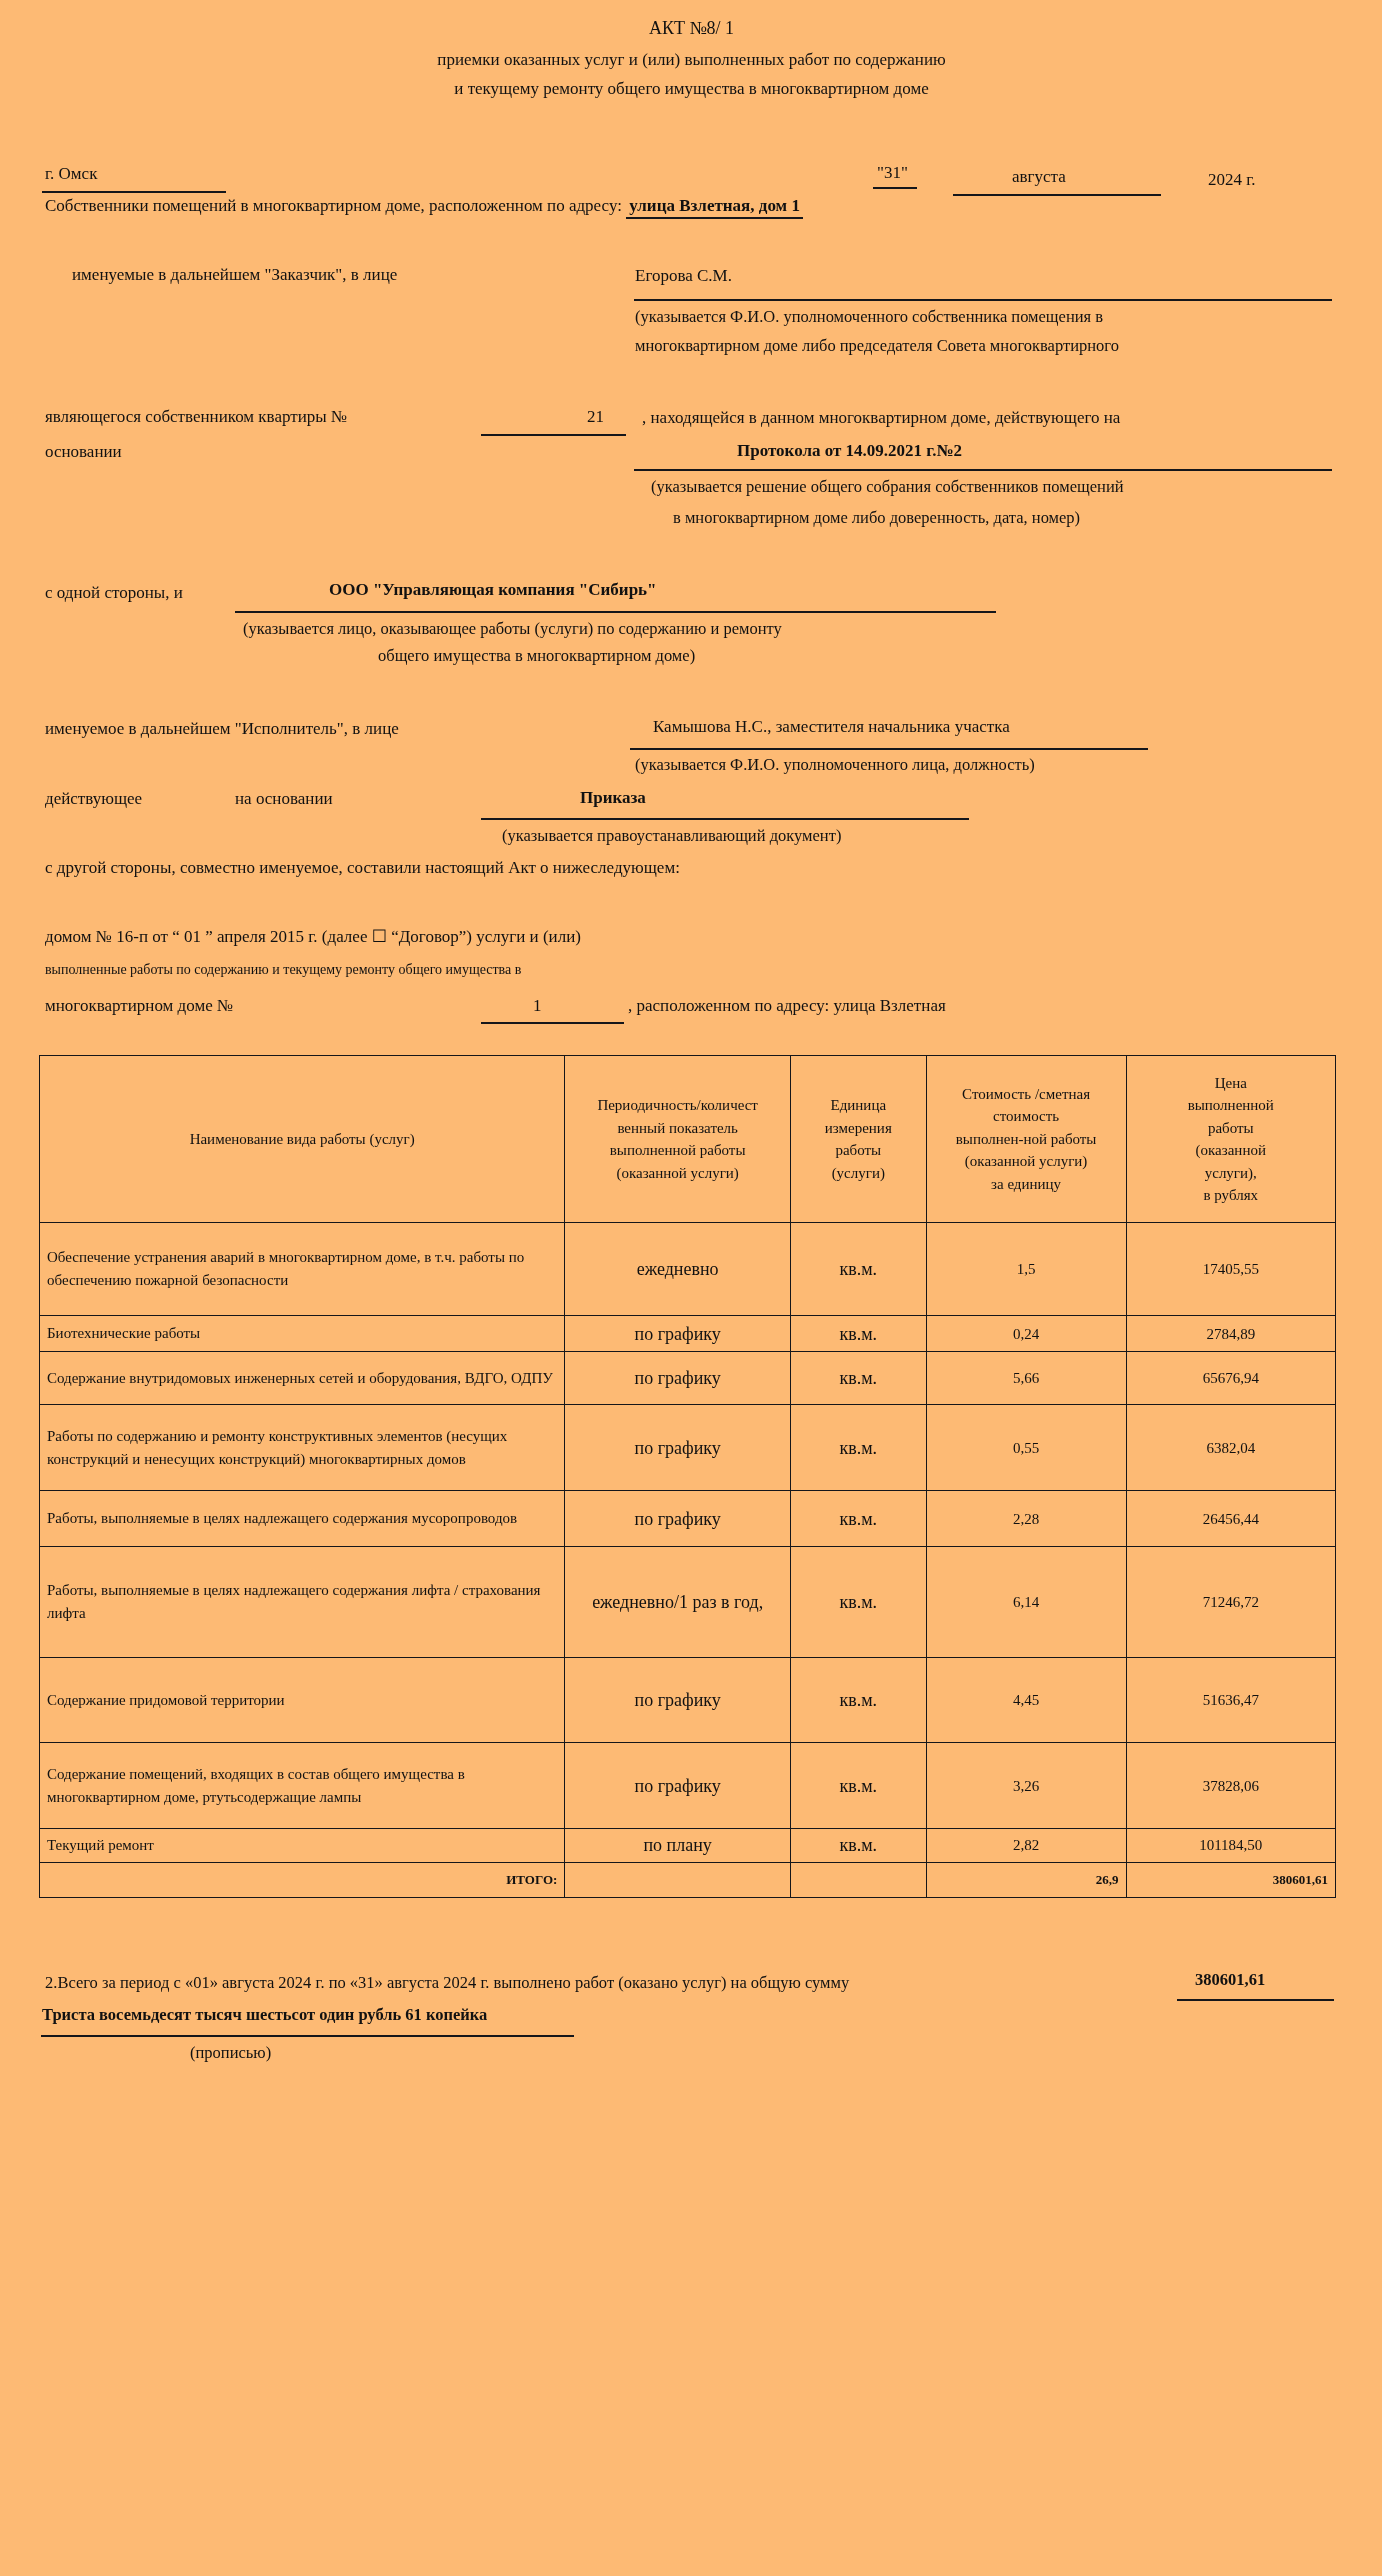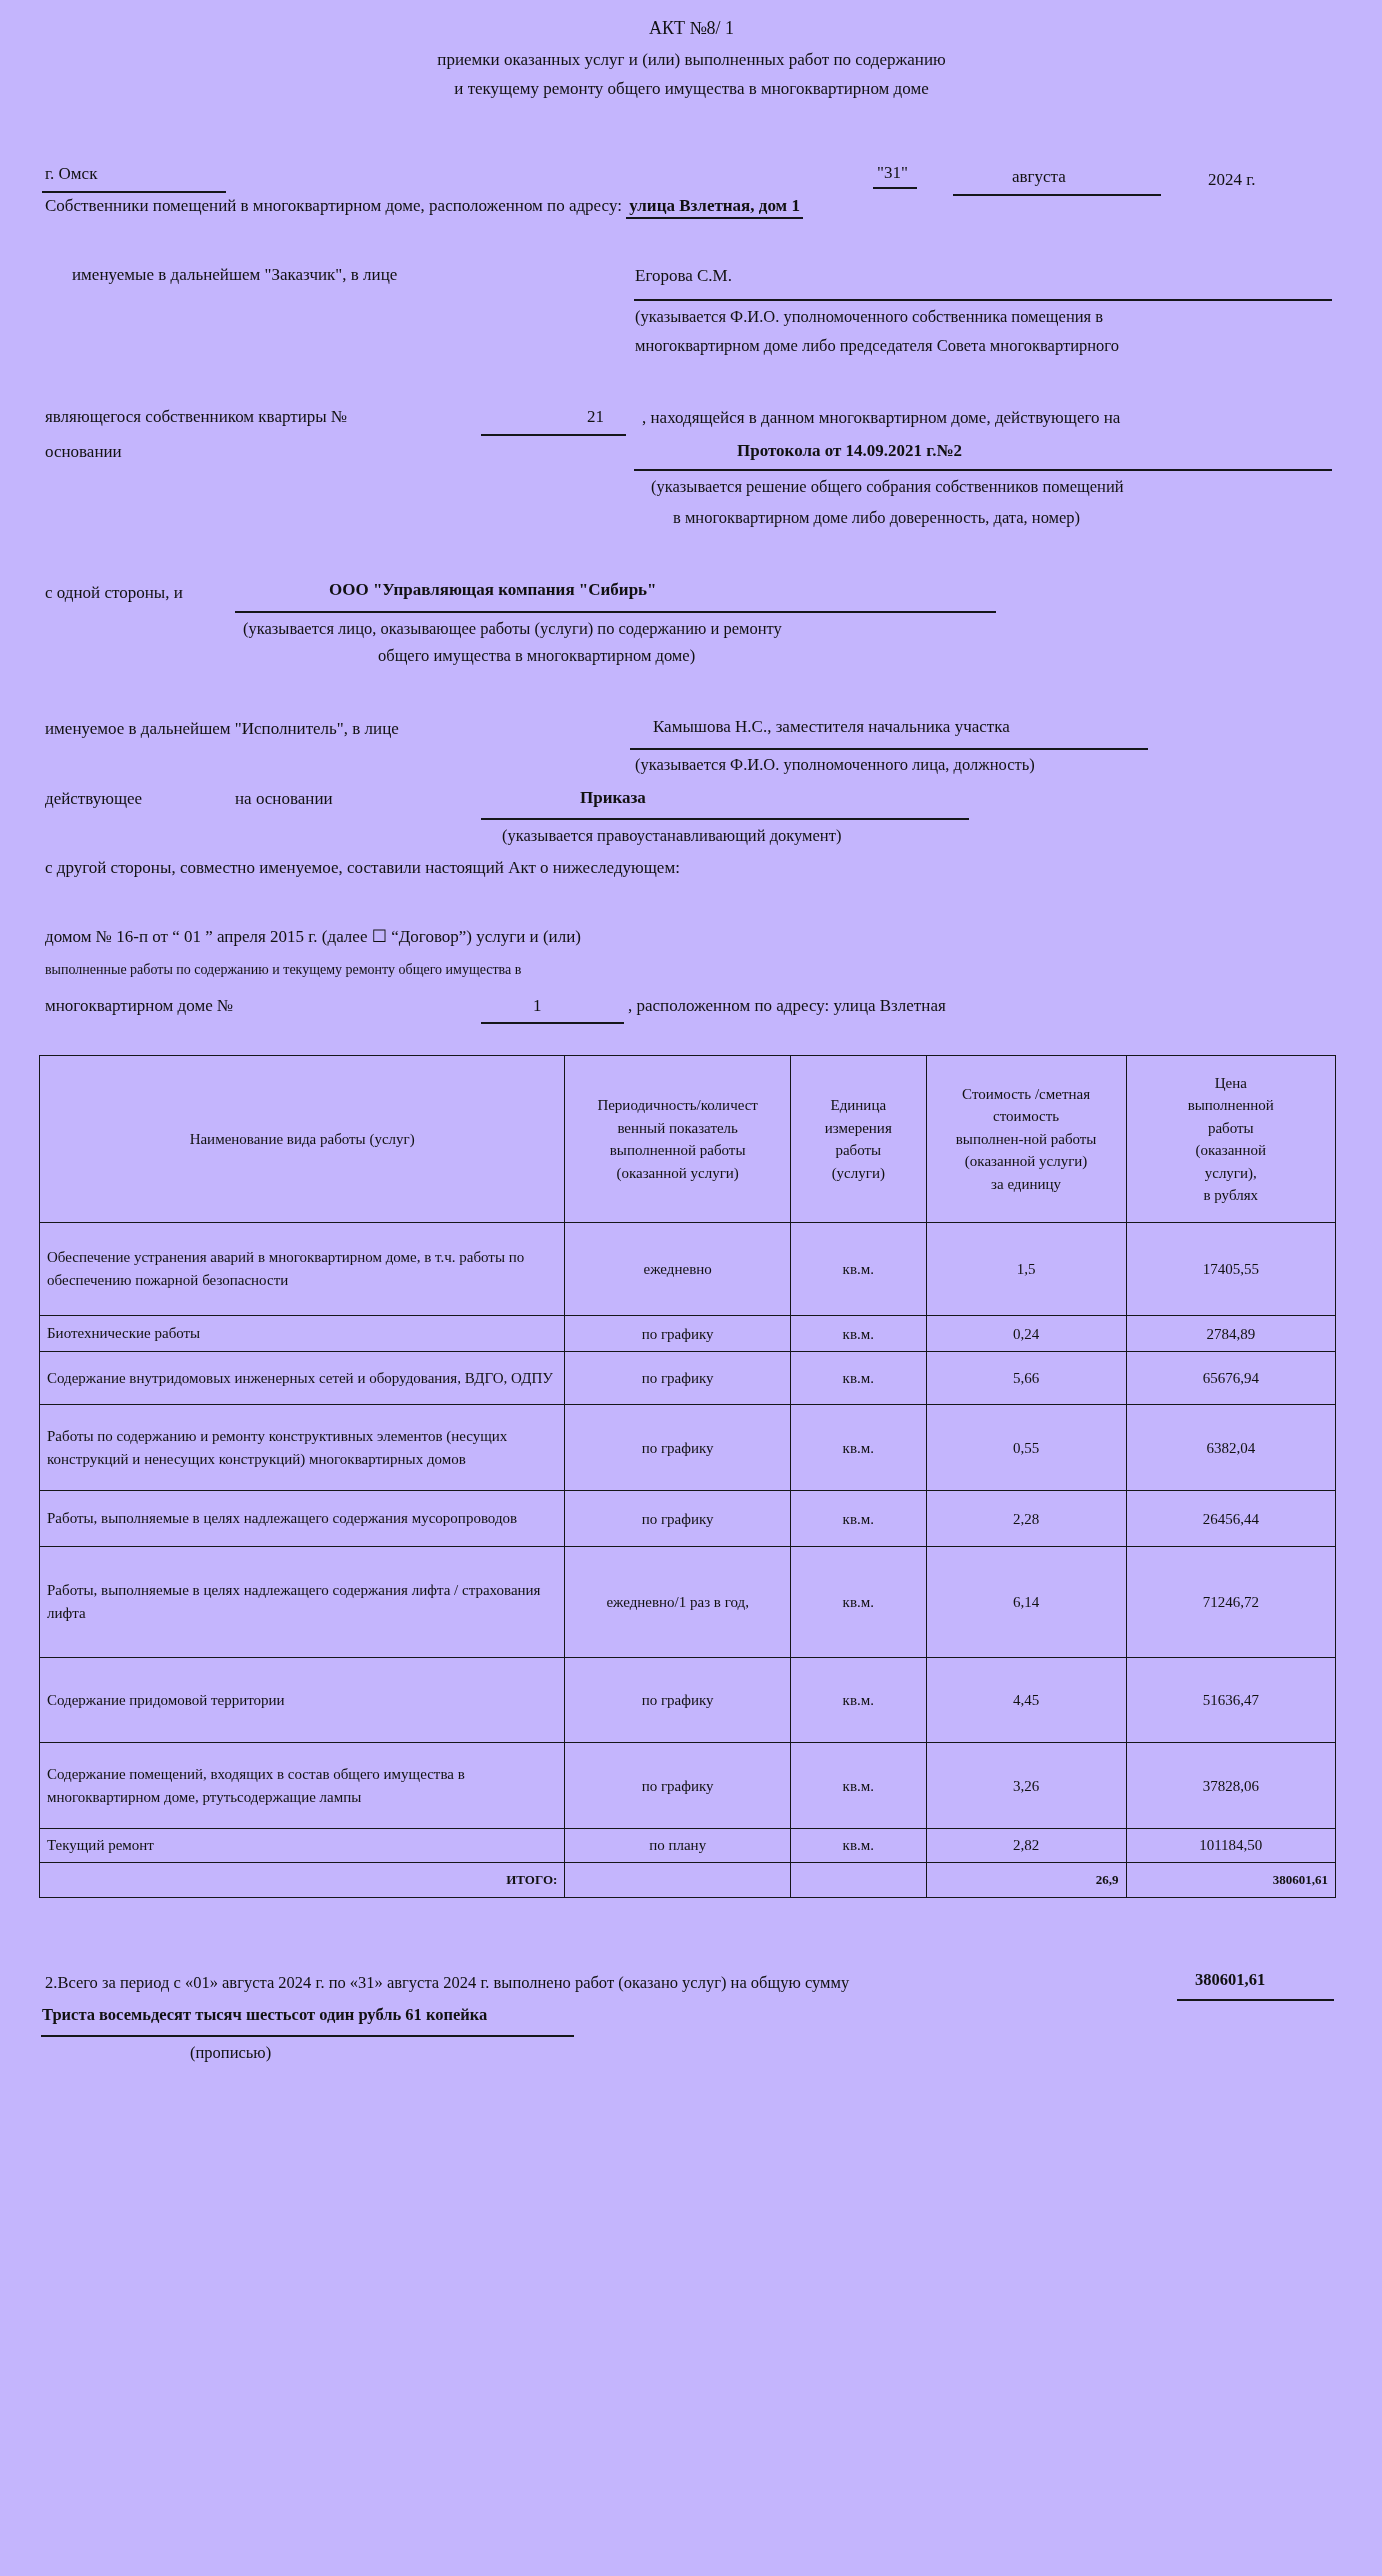--- a/index.html
+++ b/index.html
@@ -14,21 +14,21 @@
     font-family: "Liberation Serif", "DejaVu Serif", serif;
     color: #111111;
     font-size: 16.5px;
     line-height: 1.25;
     overflow: hidden;
   }
   .page {
     position: relative;
     width: 1383px;
     height: 2576px;
-    background: #c4b5fd;
+    background: #fdba74;
   }
 
   
   .abs { position: absolute; }
   .b   { font-weight: bold; }
 
   
   .rule {
     border-bottom: 2.4px solid #15161a;
   }
@@ -128,21 +128,21 @@
     line-height: 1.5;
     height: 157px;
   }
   table.acts td.name {
     text-align: left;
     line-height: 1.55;
     font-size: 15px;
   }
   table.acts td.mid {
     text-align: center;
-    font-size: 15px;
+    font-size: 18px;
   }
   table.acts td.num {
     text-align: center;
     font-size: 15px;
   }
   table.acts tr.total td {
     font-weight: bold;
     font-size: 13px;
     text-align: right;
   }

